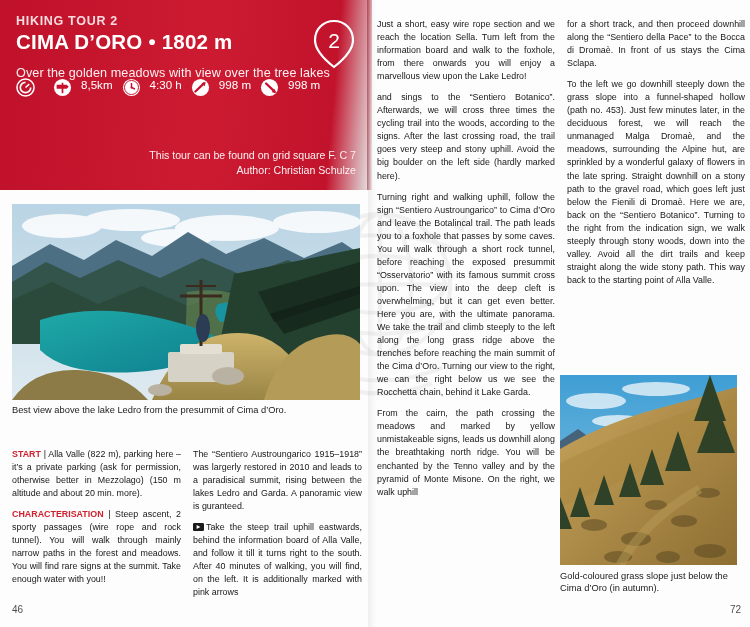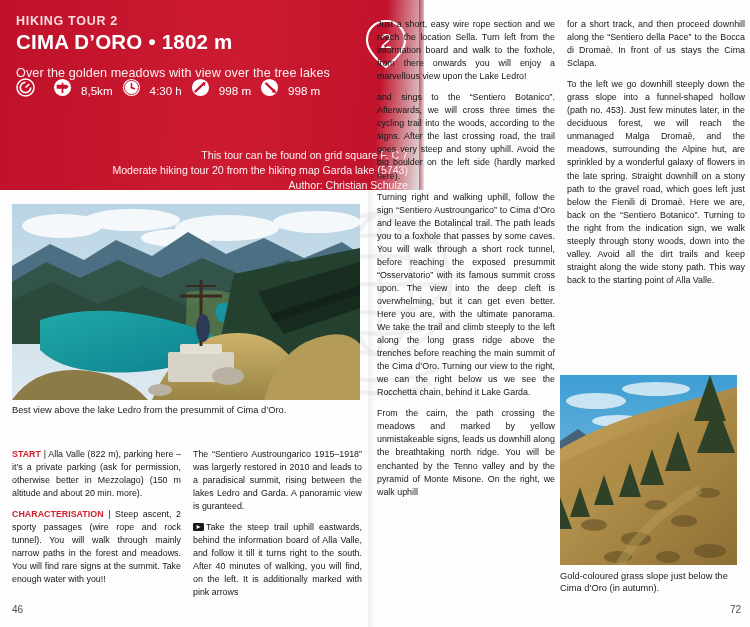--- a/index.html
+++ b/index.html
@@ -47,21 +47,21 @@
   .left-page {
     position: absolute;
     left: 0; top: 0;
     width: 374px; height: 627px;
     z-index: 4;
   }
 
   .banner {
     position: absolute;
     left: 0; top: 0;
-    width: 424px;
+    width: 372px;
     height: 190px;
     background: linear-gradient(95deg, #c0112b 0%, #cc1b31 55%, #c2132c 88%, #e0e0e0 99%);
     color: #fff;
     padding: 14px 16px 0 16px;
   }
   .banner::after {
     content: "";
     position: absolute;
     right: 0; top: 0;
     width: 5px; height: 100%;
@@ -98,21 +98,21 @@
 
   
   .facts {
     position: absolute;
     left: 16px;
     top: 78px;
     display: flex;
     align-items: center;
     gap: 9px;
   }
-  .fact { display: flex; align-items: flex-end; gap: 9px; }
+  .fact { display: flex; align-items: flex-start; gap: 9px; }
   .fact-ico { width: 19px; height: 19px; display: block; flex: none; }
   .fact-val { font-size: 11.6px; color: #fff; white-space: nowrap; }
 
   .meta-lines {
     position: absolute;
     right: 16px;
     top: 148px;
     text-align: right;
     font-size: 10.6px;
     line-height: 1.42;
@@ -302,21 +302,20 @@
             <path d="M15.4 14.4 L6.4 5.8" stroke="#c8102e" stroke-width="2.4" stroke-linecap="round"></path>
             <path d="M16.8 15.8 L12.4 15 L15.1 11.4 Z" fill="#c8102e"></path>
           </svg>
           <span class="fact-val">998 m</span>
         </div>
 
       </div>
 
       <div class="meta-lines">
         <div>This tour can be found on grid square F. C 7</div>
-        <div>Moderate hiking tour 20 from the hiking map Garda lake (5743)</div>
         <div>Author: Christian Schulze</div>
       </div>
     </div>
 
     <div class="photo-left">
       <svg width="348" height="196" viewBox="0 0 348 196" preserveAspectRatio="none">
         <defs>
           <linearGradient id="skyL" x1="0" y1="0" x2="0" y2="1">
             <stop offset="0%" stop-color="#b9d4e4"></stop>
               <stop offset="100%" stop-color="#dfeaf0"></stop>

